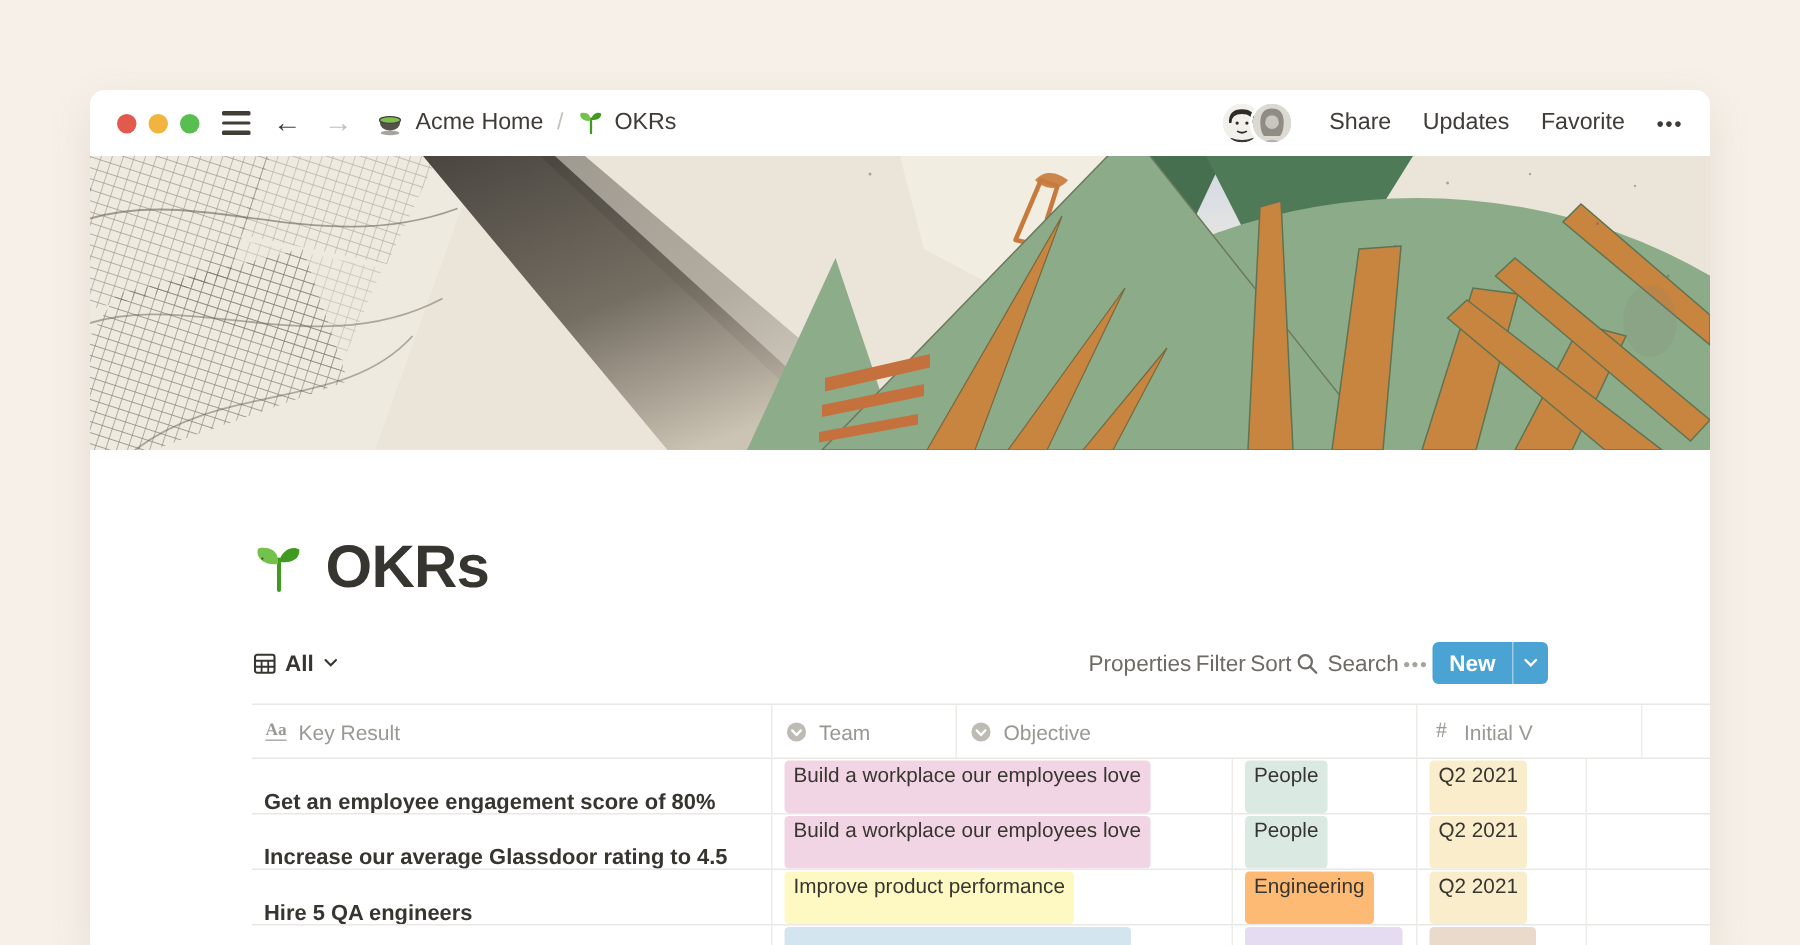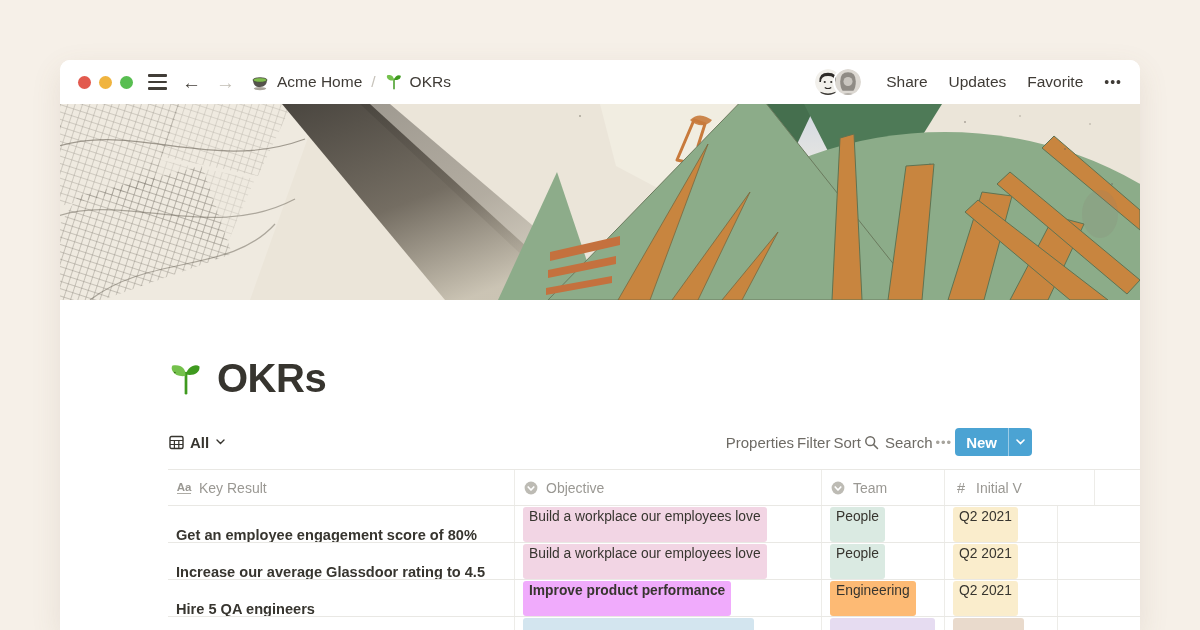--- a/index.html
+++ b/index.html
@@ -48,21 +48,21 @@
   .newbtn .nb-caret{display:flex;align-items:center;padding:0 7px;}
   
   .table{margin:12px 0 0 108px;width:1040px;font-size:14px;}
   .tr{display:flex;border-bottom:1px solid #E9E8E4;}
   .tr.head{border-top:1px solid #E9E8E4;color:#9A9893;}
   .td{flex:none;display:flex;align-items:center;padding:0 8px;box-sizing:border-box;border-right:1px solid #EDECE8;overflow:hidden;white-space:nowrap;}
   .tr.head .td{height:35px;gap:7px;cursor:pointer;}
   .tr.body .td{height:36px;cursor:pointer;}
   .key-text{font-weight:700;color:#37352F;font-size:14.6px;border-bottom:1px solid rgba(55,53,47,.22);padding-bottom:1px;margin-top:24px;}
   .pill{display:inline-block;height:35px;line-height:20px;padding:0 6px;border-radius:3px;color:#37352F;font-size:13.8px;}
-  .hicon{display:inline-flex;align-items:center;justify-content:center;width:16px;height:16px;flex:none;}
+  .hicon{display:inline-flex;align-items:center;justify-content:center;width:16px;height:16px;flex:none;font-family:Liberation Serif, serif;}
   .aa-icon{font-size:11.5px;font-weight:700;color:#9A9893;border-bottom:1.3px solid #AEACA6;line-height:1.1;}
   .hash-icon{font-size:14.5px;color:#9A9893;font-weight:400;}
 </style>
 </head>
 <body>
 
 <div class="window">
 
   <div class="topbar">
     <div class="dots">
@@ -253,38 +253,38 @@
   </div>
 
   <div class="table" id="okr-table">
       <div class="tr head">
         <div class="td" style="width: 347px;">
           <span class="hicon">
             <span class="aa-icon">Aa</span>
           </span>
           <span>Key Result</span>
         </div>
+        <div class="td" style="width: 123px;">
+          <span class="hicon">
+            <svg width="14" height="14" viewBox="0 0 14 14">
+              <circle cx="7" cy="7" r="6.4" fill="#BDBBB4"></circle>
+              <path d="M4.2,6 L7,9 L9.8,6" stroke="#ffffff" stroke-width="1.7" fill="none" stroke-linecap="round" stroke-linejoin="round"></path>
+            </svg>
+          </span>
+          <span>Team</span>
+        </div>
         <div class="td" style="width: 307px;">
           <span class="hicon">
             <svg width="14" height="14" viewBox="0 0 14 14">
               <circle cx="7" cy="7" r="6.4" fill="#BDBBB4"></circle>
               <path d="M4.2,6 L7,9 L9.8,6" stroke="#ffffff" stroke-width="1.7" fill="none" stroke-linecap="round" stroke-linejoin="round"></path>
             </svg>
           </span>
           <span>Objective</span>
         </div>
-        <div class="td" style="width: 123px;">
-          <span class="hicon">
-            <svg width="14" height="14" viewBox="0 0 14 14">
-              <circle cx="7" cy="7" r="6.4" fill="#BDBBB4"></circle>
-              <path d="M4.2,6 L7,9 L9.8,6" stroke="#ffffff" stroke-width="1.7" fill="none" stroke-linecap="round" stroke-linejoin="round"></path>
-            </svg>
-          </span>
-          <span>Team</span>
-        </div>
         <div class="td" style="width: 150px;">
           <span class="hicon">
             <span class="hash-icon">#</span>
           </span>
           <span>Initial V</span>
         </div>
       </div>
       <div class="tr body">
         <div class="td" style="width: 347px;">
           <span class="key-text">Get an employee engagement score of 80%</span>
@@ -313,21 +313,21 @@
         <div class="td" style="width: 113px;">
           <span class="pill" style="background: rgb(250, 237, 204);">Q2 2021</span>
         </div>
         <div class="td" style="width: 150px;"></div>
       </div>
       <div class="tr body">
         <div class="td" style="width: 347px;">
           <span class="key-text">Hire 5 QA engineers</span>
         </div>
         <div class="td" style="width: 307px;">
-          <span class="pill" style="background: #f0abfc; font-weight: bold;">Improve product performance</span>
+          <span class="pill" style="background: #fef9c3;">Improve product performance</span>
         </div>
         <div class="td" style="width: 123px;">
           <span class="pill" style="background: #fdba74;">Engineering</span>
         </div>
         <div class="td" style="width: 113px;">
           <span class="pill" style="background: rgb(250, 237, 204);">Q2 2021</span>
         </div>
         <div class="td" style="width: 150px;"></div>
       </div>
       <div class="tr body">

